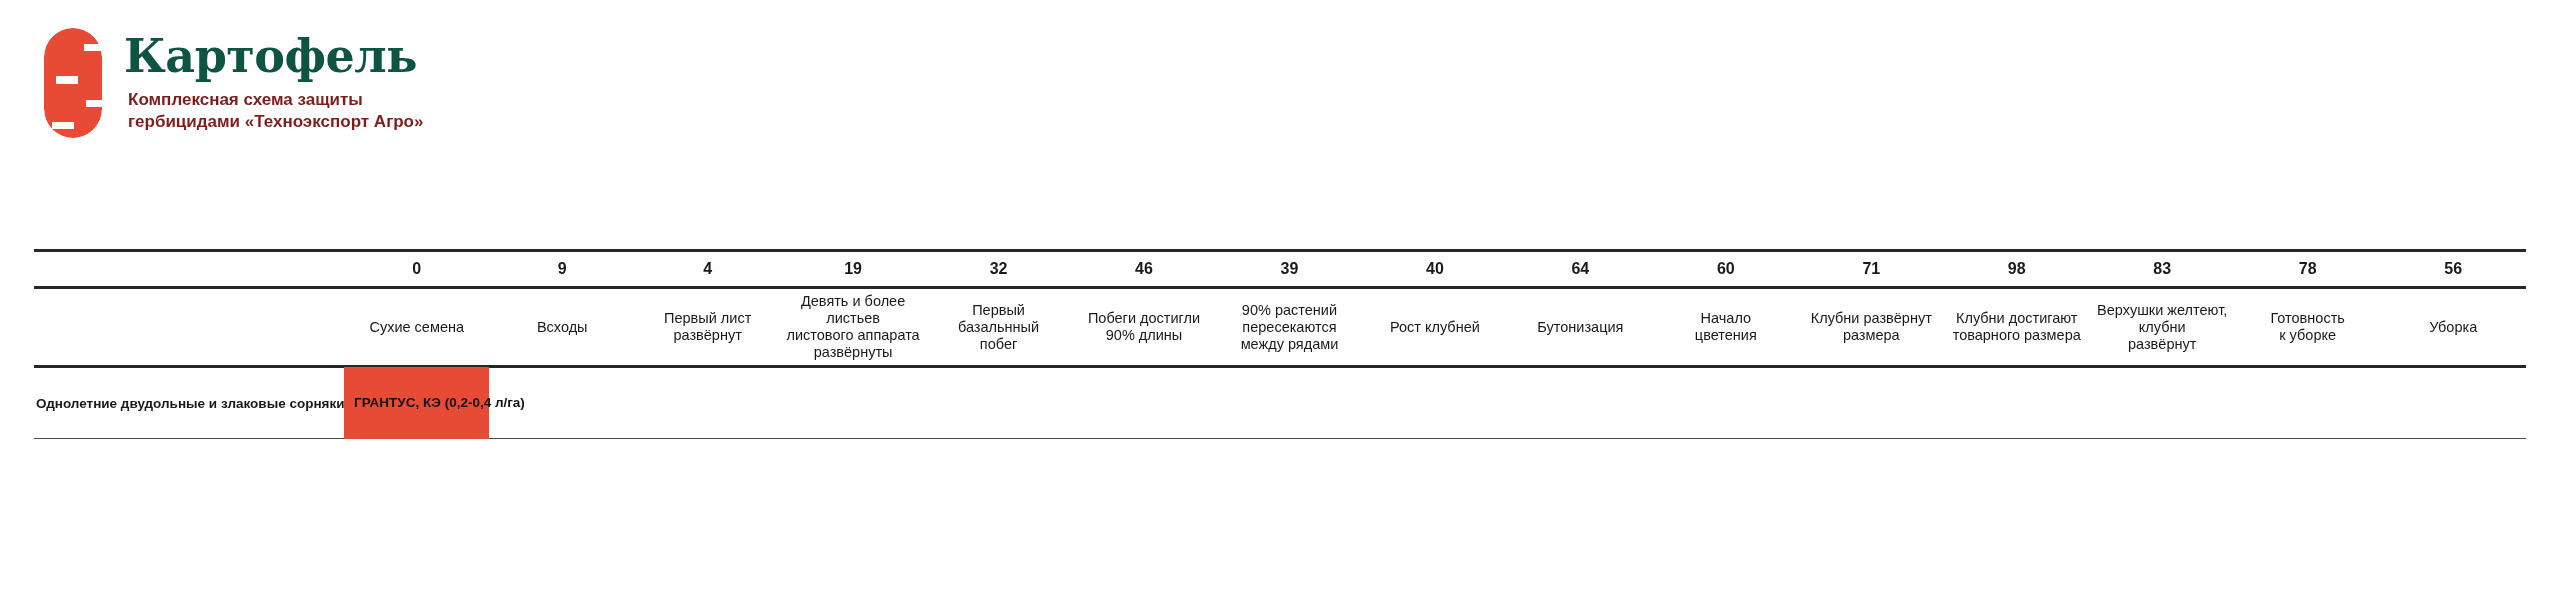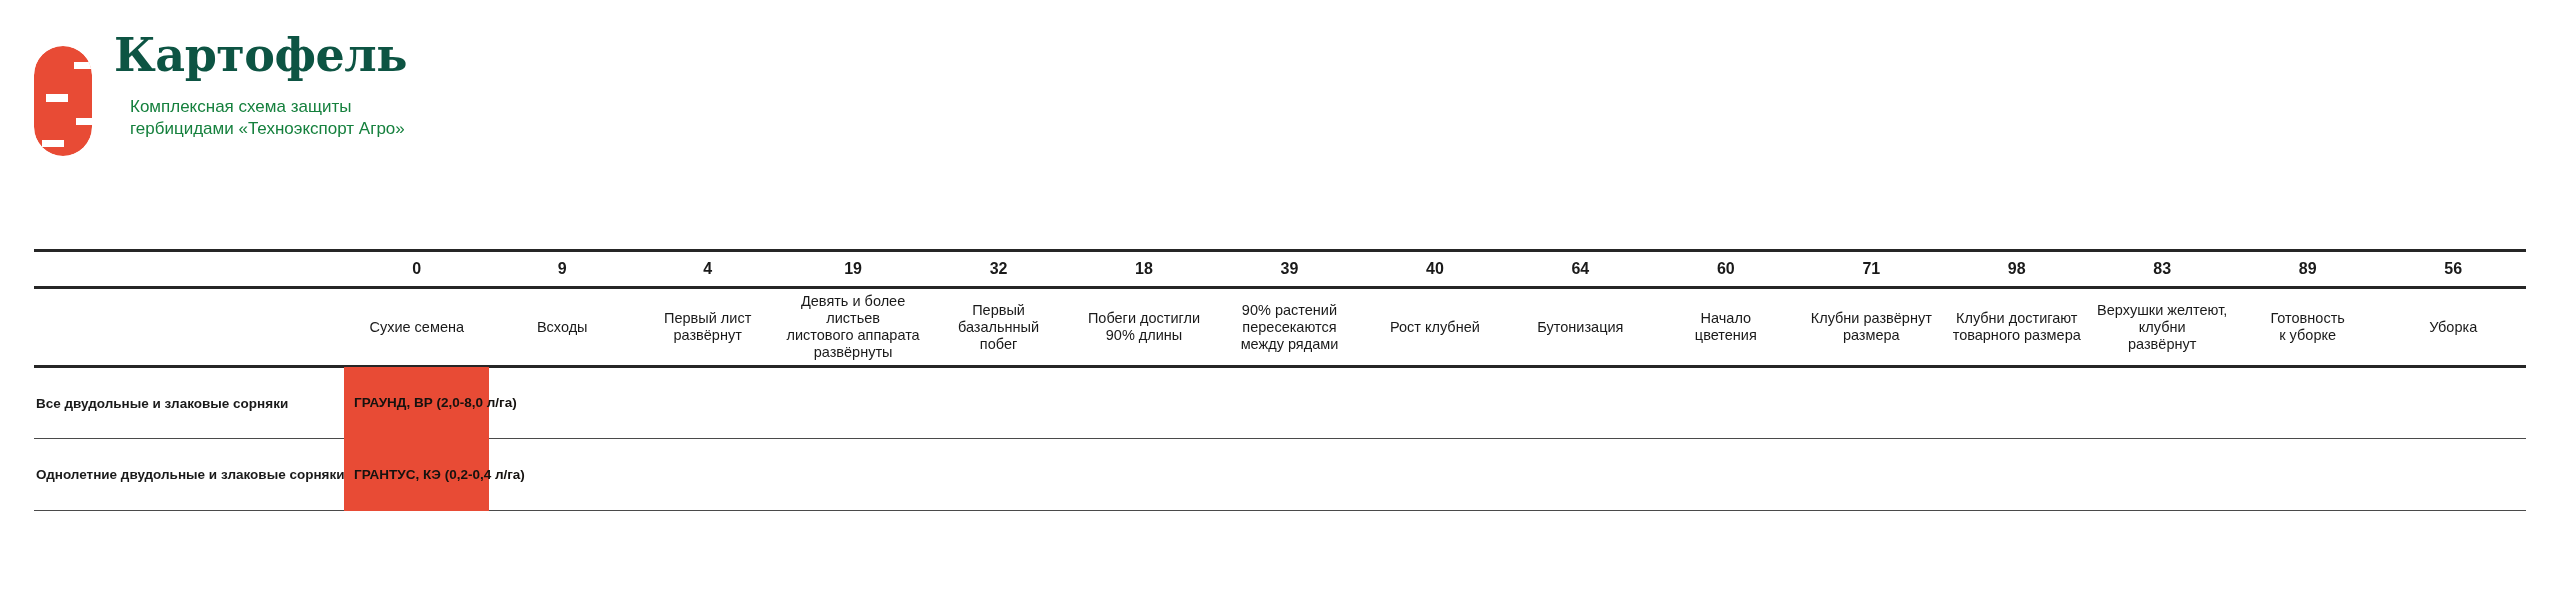--- a/index.html
+++ b/index.html
@@ -18,24 +18,24 @@
   .page {
     position: relative;
     width: 2560px;
     height: 600px;
     background: #ffffff;
   }
 
   
   .brand {
     position: absolute;
-    left: 34px;
+    left: 44px;
     top: 28px;
     display: flex;
-    align-items: flex-end;
+    align-items: center;
     gap: 22px;
   }
   .brand-mark {
     width: 58px;
     height: 110px;
     flex: 0 0 auto;
   }
   .brand-text {
     padding-top: 2px;
   }
@@ -44,25 +44,25 @@
     font-weight: 700;
     font-size: 46px;
     line-height: 50px;
     letter-spacing: -0.5px;
     color: #0d5443;
     margin: 0 0 8px 0;
     white-space: nowrap;
   }
   .brand-subtitle {
     font-family: "Liberation Sans", sans-serif;
-    font-weight: 400;
+    font-weight: 700;
     font-size: 17px;
     line-height: 22px;
-    color: #15803d;
-    margin: 16px;
+    color: #7f1d1d;
+    margin: 4px;
     white-space: pre-line;
   }
 
   
   .scheme {
     position: absolute;
     left: 34px;
     top: 249px;
     width: 2492px;
   }
@@ -199,29 +199,29 @@
           <col style="width: 145.467px;">
         </colgroup>
       <thead>
         <tr class="bbch-row rule-thick-top rule-thick-bot" id="bbch-row">
           <th class="col-label"></th>
         <th>0</th>
             <th>9</th>
             <th>4</th>
             <th>19</th>
             <th>32</th>
-            <th>18</th>
+            <th>46</th>
             <th>39</th>
             <th>40</th>
             <th>64</th>
             <th>60</th>
             <th>71</th>
             <th>98</th>
             <th>83</th>
-            <th>89</th>
+            <th>78</th>
             <th>56</th>
           </tr>
         <tr class="stage-row rule-thick-bot" id="stage-row">
           <th class="col-label"></th>
         <th>Сухие семена</th>
             <th>Всходы</th>
             <th>Первый лист
 развёрнут</th>
             <th>Девять и более листьев
 листового аппарата
@@ -245,42 +245,20 @@
             <th>Верхушки желтеют,
 клубни
 развёрнут</th>
             <th>Готовность
 к уборке</th>
             <th>Уборка</th>
           </tr>
       </thead>
       <tbody id="tbody">
           <tr class="data-row rule-thin-bot">
-            <td class="cell-label">Все двудольные и злаковые сорняки</td>
-            <td class="cell-treatment" colspan="1">
-              <div class="treat-bar">
-                <span class="treat-label">ГРАУНД, ВР (2,0-8,0 л/га)</span>
-              </div>
-            </td>
-            <td></td>
-            <td></td>
-            <td></td>
-            <td></td>
-            <td></td>
-            <td></td>
-            <td></td>
-            <td></td>
-            <td></td>
-            <td></td>
-            <td></td>
-            <td></td>
-            <td></td>
-            <td></td>
-          </tr>
-          <tr class="data-row rule-thin-bot">
             <td class="cell-label">Однолетние двудольные и злаковые сорняки</td>
             <td class="cell-treatment" colspan="1">
               <div class="treat-bar">
                 <span class="treat-label">ГРАНТУС, КЭ (0,2-0,4 л/га)</span>
               </div>
             </td>
             <td></td>
             <td></td>
             <td></td>
             <td></td>

